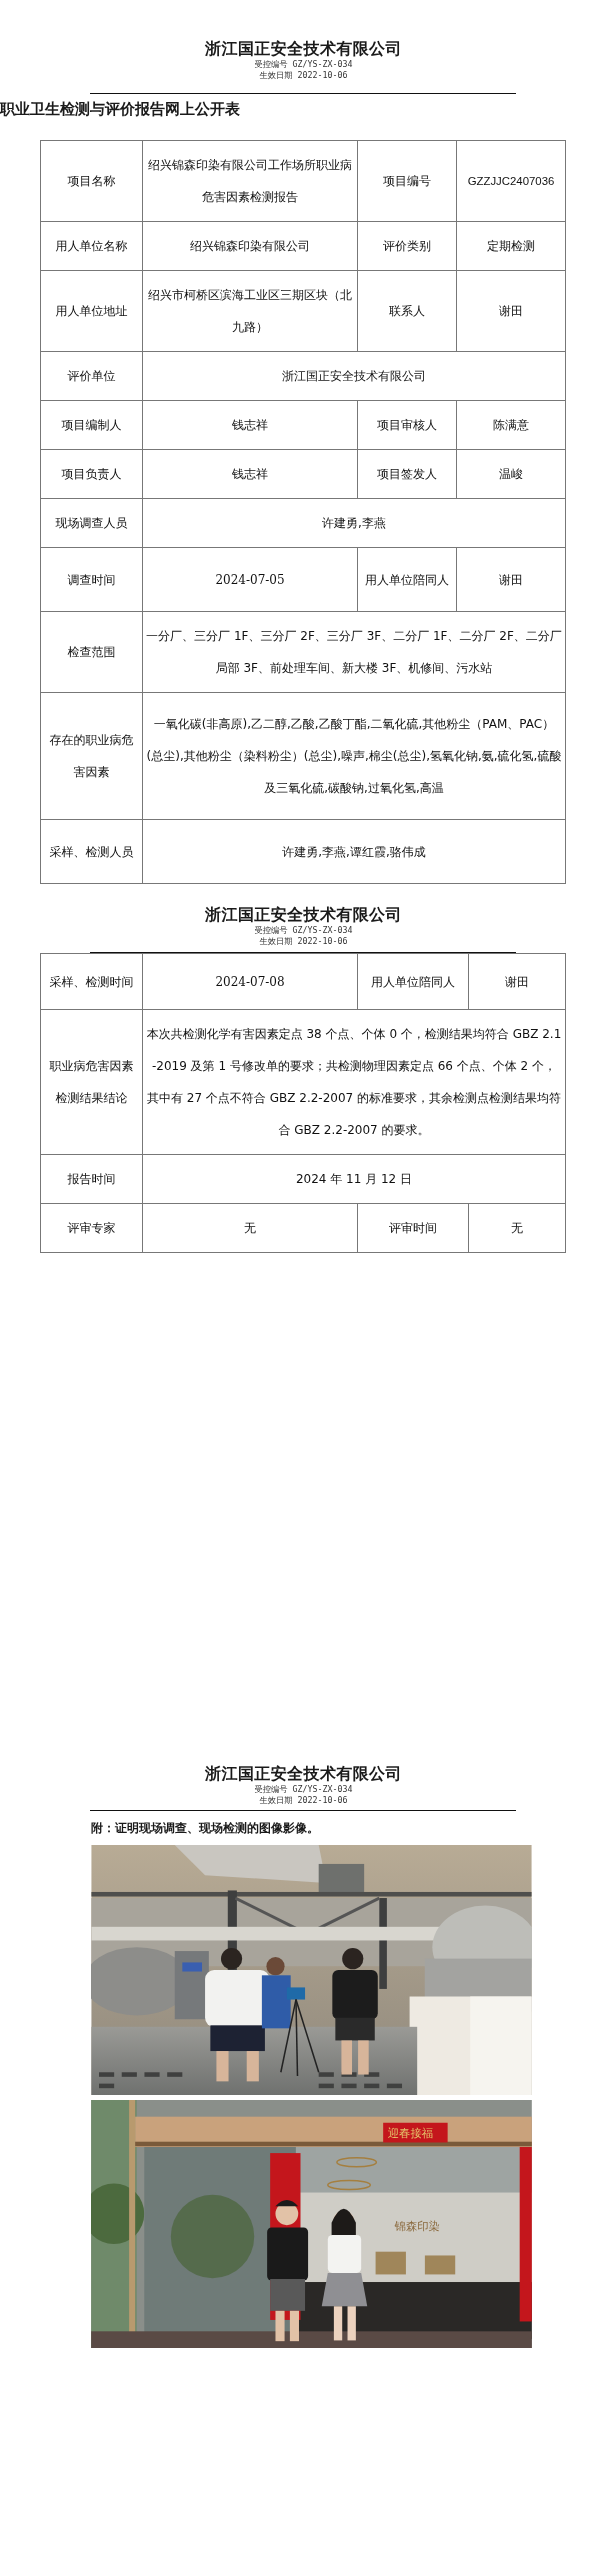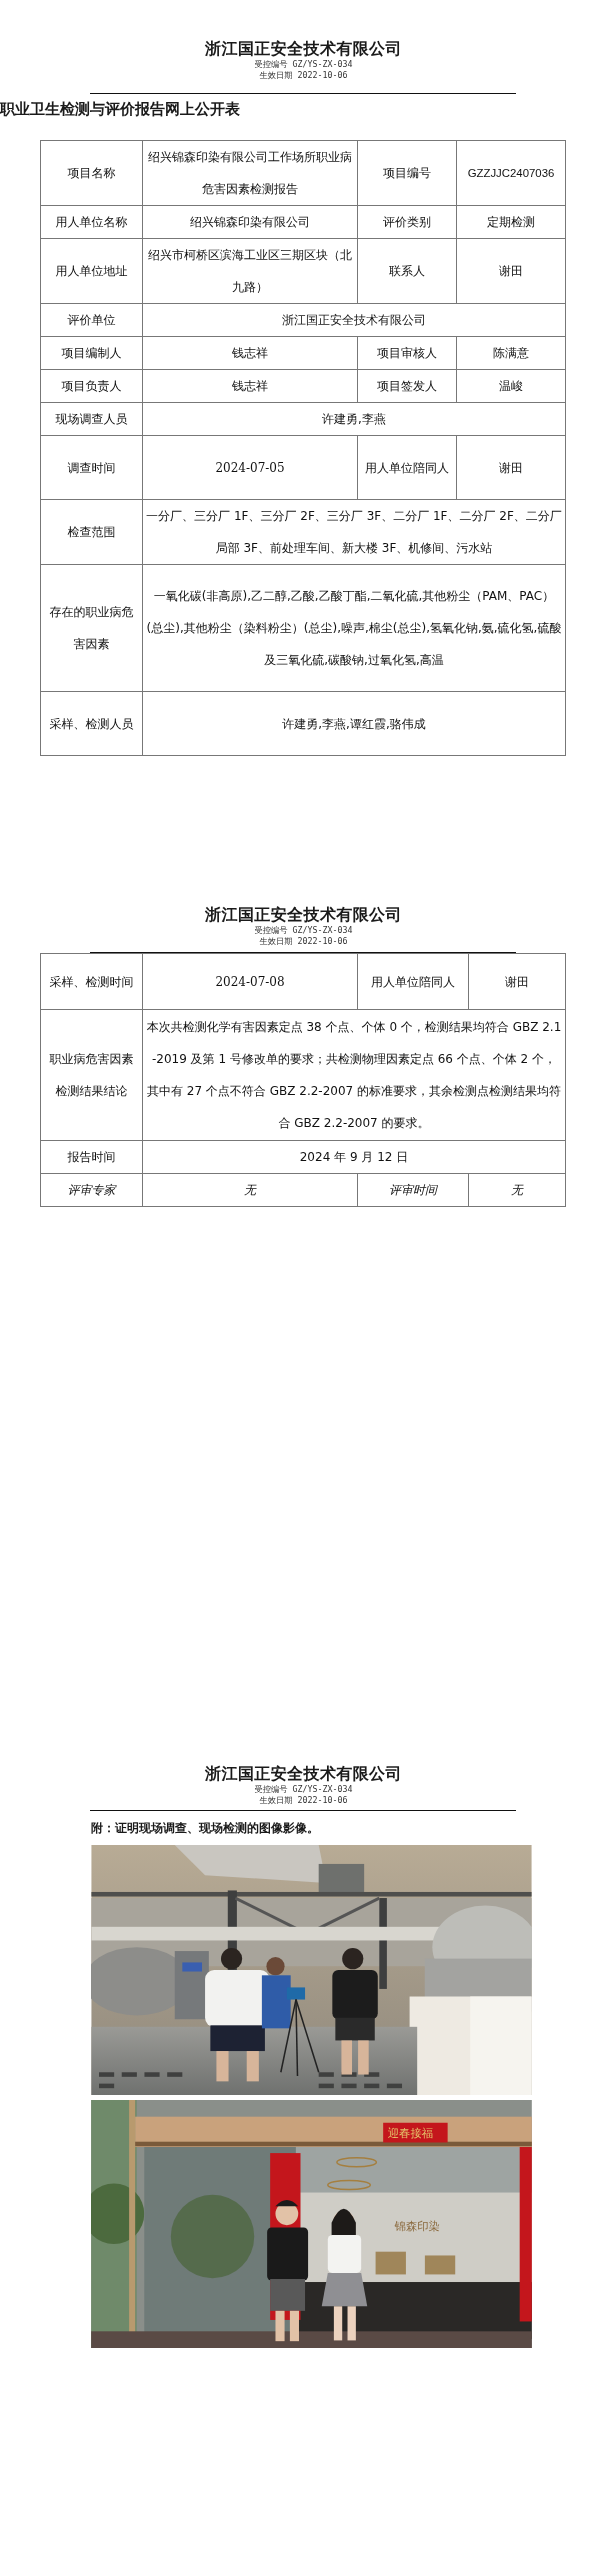--- a/index.html
+++ b/index.html
@@ -16,21 +16,21 @@
     font-size: 15px; font-weight: bold; line-height: 20px;
     font-family: "DejaVu Sans", "Liberation Sans", sans-serif;
   }
   table.grid {
     position: absolute; left: 40px; width: 526px;
     border-collapse: collapse; table-layout: fixed;
     font-family: "DejaVu Sans", "Liberation Sans", sans-serif;
   }
   table.grid td {
     border: 1.1px solid #777; text-align: center; vertical-align: middle;
-    font-size: 12px; line-height: 32px; padding: 0 3px; color: #111;
+    font-size: 12px; line-height: 32px; padding: 8px 3px; color: #111;
     word-break: break-all;
   }
   table.grid td.label { font-size: 12px; }
   td.long { text-align: justify; text-align-last: center; }
   td.left-long { text-align: justify; line-height: 32px; padding-left: 6px; padding-right: 4.6px; }
   .attach-label {
     position: absolute; left: 91px; font-size: 12px; line-height: 16.7px; font-weight: bold;
     font-family: "DejaVu Sans", "Liberation Sans", sans-serif;
   }
   .photo { position: absolute; left: 91px; width: 441px; overflow: hidden; }
@@ -134,23 +134,23 @@
     <td style="font-family:'DejaVu Serif','Liberation Serif',serif;">2024-07-08</td>
     <td class="label long">用人单位陪同人</td>
     <td>谢田</td>
   </tr>
   <tr style="height:131px;">
     <td class="label long">职业病危害因素检测结果结论</td>
     <td colspan="3" class="left-long">本次共检测化学有害因素定点 38 个点、个体 0 个，检测结果均符合 GBZ 2.1-2019 及第 1 号修改单的要求；共检测物理因素定点 66 个点、个体 2 个，其中有 27 个点不符合 GBZ 2.2-2007 的标准要求，其余检测点检测结果均符合 GBZ 2.2-2007 的要求。</td>
   </tr>
   <tr style="height:32px;">
     <td class="label">报告时间</td>
-    <td colspan="3">2024 年 9 月 12 日</td>
-  </tr>
-  <tr style="height:32px;font-style:italic;">
+    <td colspan="3">2024 年 11 月 12 日</td>
+  </tr>
+  <tr style="height:32px;">
     <td class="label">评审专家</td>
     <td>无</td>
     <td class="label">评审时间</td>
     <td>无</td>
   </tr>
 </tbody>
   </table>
 
 <div class="page-header" style="top:1764px;">
   <div class="company">浙江国正安全技术有限公司</div>

